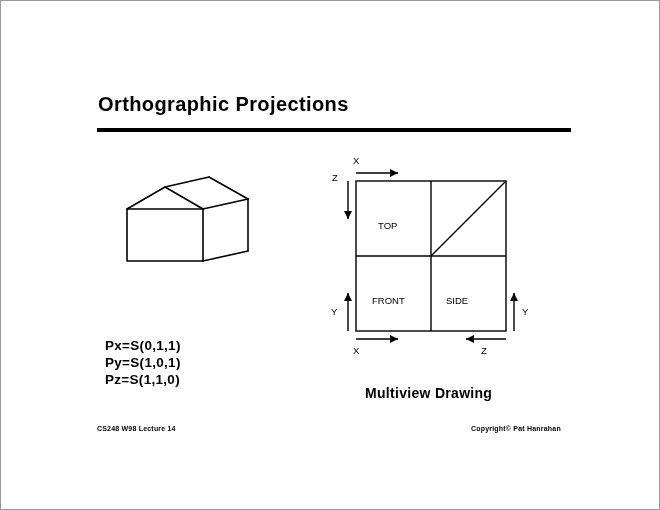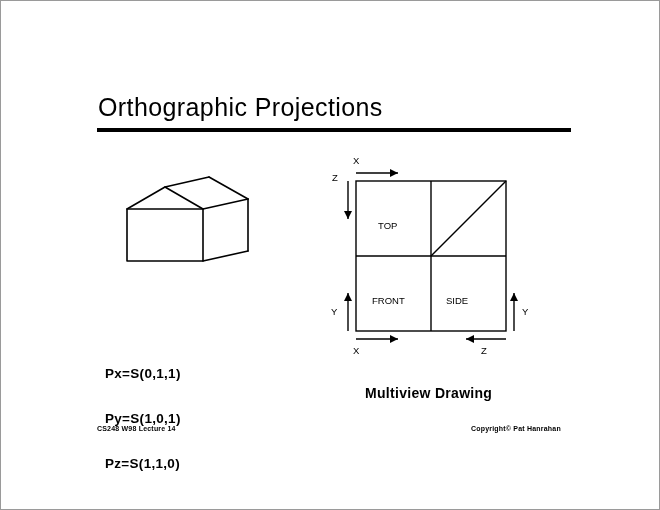--- a/index.html
+++ b/index.html
@@ -15,22 +15,22 @@
     border: 1px solid #9a9a9a;
     box-sizing: border-box;
     overflow: hidden;
     font-family: "Liberation Sans", sans-serif;
     color: #000000;
   }
   #title {
     position: absolute;
     left: 97px;
     top: 92px;
-    font-size: 25px;
-    font-weight: normal;
+    font-size: 20px;
+    font-weight: bold;
     letter-spacing: 0.4px;
     white-space: nowrap;
     text-align: center;
   }
   #title-rule {
     position: absolute;
     left: 96px;
     top: 127px;
     width: 474px;
     height: 4px;
@@ -48,21 +48,21 @@
   }
   #equations {
     position: absolute;
     left: 104px;
     top: 336px;
     font-size: 13.5px;
     font-weight: bold;
     line-height: 17px;
     letter-spacing: 0.3px;
   }
-  #equations div { white-space: nowrap; margin-top: 28px; }
+  #equations div { white-space: nowrap; }
   #multiview-caption {
     position: absolute;
     left: 364px;
     top: 384px;
     font-size: 14px;
     font-weight: bold;
     letter-spacing: 0.3px;
     white-space: nowrap;
     text-align: right;
   }

